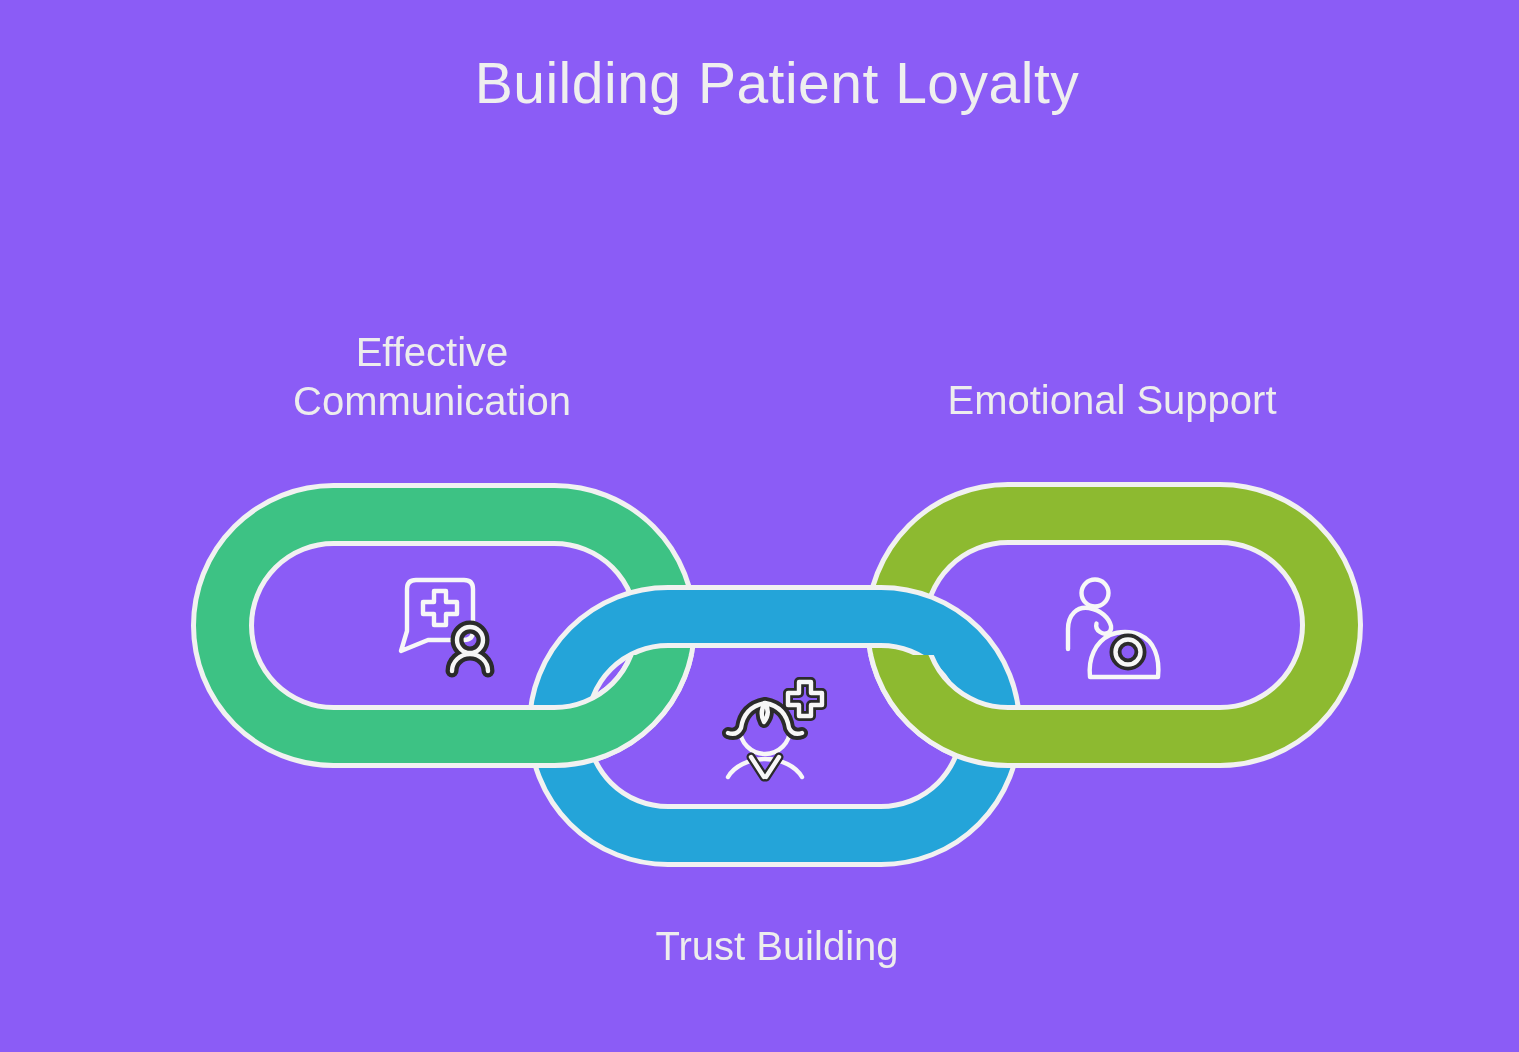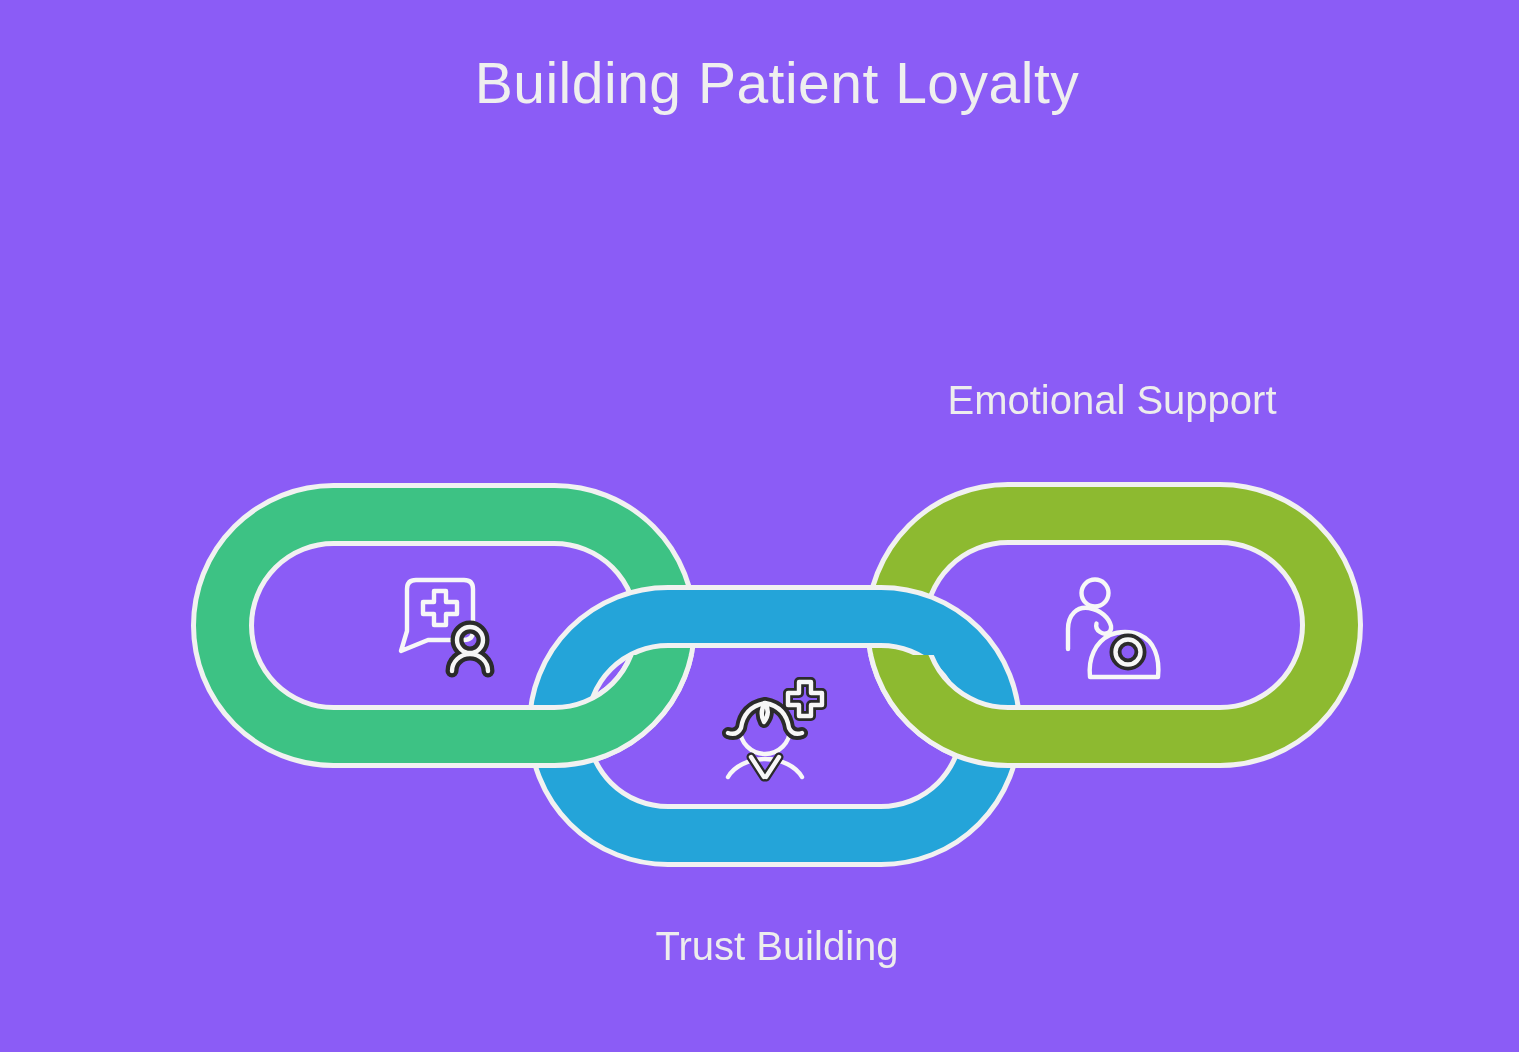--- a/index.html
+++ b/index.html
@@ -46,20 +46,21 @@
   .label-right  { left: 932px; top: 376px; width: 360px; white-space: nowrap; }
   .label-bottom { left: 617px; top: 922px; width: 320px; white-space: nowrap; }
 </style>
 </head>
 <body>
 
 <div class="canvas">
 
   <h1 class="title">Building Patient Loyalty</h1>
 
+  <div class="label label-left">Effective Communication</div>
 
   <div class="label label-bottom">Trust Building</div>
 
   <div class="label label-right">Emotional Support</div>
 
   <svg class="chain-svg" width="1519" height="1052" viewBox="0 0 1519 1052">
     <defs>
       <clipPath id="clipGreenOver">
         <rect x="440" y="655" width="262" height="250"></rect>
       </clipPath>

